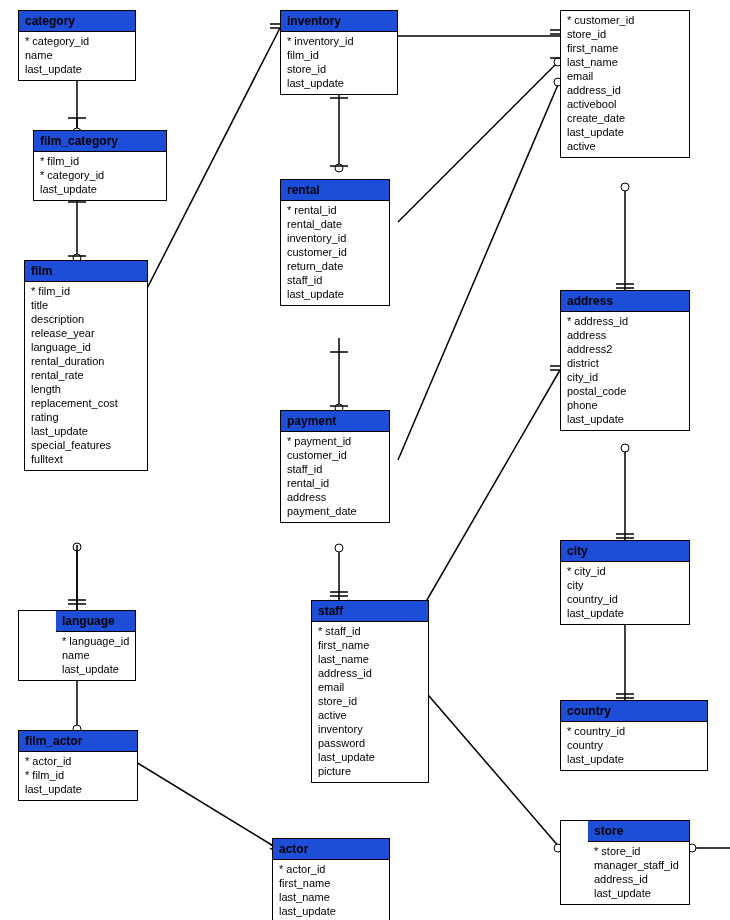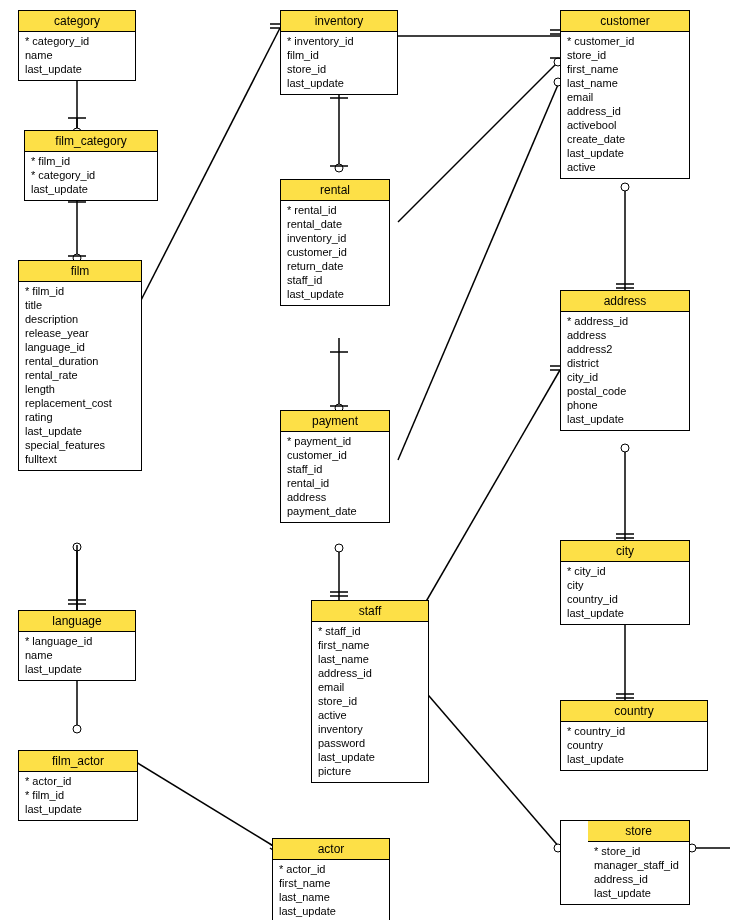--- a/index.html
+++ b/index.html
@@ -17,24 +17,24 @@
       width: 730px;
       height: 920px;
     }
     .entity-box {
       position: absolute;
       border: 1.5px solid #000;
       background: #fff;
       min-width: 110px;
     }
     .entity-header {
-      background: #fde047;
+      background: #1d4ed8;
       border-bottom: 1.5px solid #000;
-      text-align: center;
-      font-weight: normal;
+      text-align: left;
+      font-weight: bold;
       padding: 3px 6px;
       font-size: 12px;
     }
     .entity-body {
       padding: 2px 6px 4px 6px;
     }
     .entity-field {
       padding: 1px 0;
       font-size: 11px;
       white-space: nowrap;
@@ -146,55 +146,55 @@
   </svg>
 
 <div class="entity-box" style="left: 18px; top: 10px; width: 118px;">
       <div class="entity-header">category</div>
       <div class="entity-body">
         <div class="entity-field">* category_id</div>
         <div class="entity-field">name</div>
         <div class="entity-field">last_update</div>
       </div>
     </div>
-    <div class="entity-box" style="left: 24px; top: 130px; width: 134px;">
+    <div class="entity-box" style="left: 33px; top: 130px; width: 134px;">
       <div class="entity-header">film_category</div>
       <div class="entity-body">
         <div class="entity-field">* film_id</div>
         <div class="entity-field">* category_id</div>
         <div class="entity-field">last_update</div>
       </div>
     </div>
-    <div class="entity-box" style="left: 18px; top: 260px; width: 124px;">
+    <div class="entity-box" style="left: 24px; top: 260px; width: 124px;">
       <div class="entity-header">film</div>
       <div class="entity-body">
         <div class="entity-field">* film_id</div>
         <div class="entity-field">title</div>
         <div class="entity-field">description</div>
         <div class="entity-field">release_year</div>
         <div class="entity-field">language_id</div>
         <div class="entity-field">rental_duration</div>
         <div class="entity-field">rental_rate</div>
         <div class="entity-field">length</div>
         <div class="entity-field">replacement_cost</div>
         <div class="entity-field">rating</div>
         <div class="entity-field">last_update</div>
         <div class="entity-field">special_features</div>
         <div class="entity-field">fulltext</div>
       </div>
     </div>
-    <div class="entity-box" style="left: 18px; top: 610px; width: 118px;">
+    <div class="entity-box" style="left: 18px; top: 610px; width: 118px; padding-left: 37px;">
       <div class="entity-header">language</div>
       <div class="entity-body">
         <div class="entity-field">* language_id</div>
         <div class="entity-field">name</div>
         <div class="entity-field">last_update</div>
       </div>
     </div>
-    <div class="entity-box" style="left: 18px; top: 750px; width: 120px;">
+    <div class="entity-box" style="left: 18px; top: 730px; width: 120px;">
       <div class="entity-header">film_actor</div>
       <div class="entity-body">
         <div class="entity-field">* actor_id</div>
         <div class="entity-field">* film_id</div>
         <div class="entity-field">last_update</div>
       </div>
     </div>
     <div class="entity-box" style="left: 280px; top: 10px; width: 118px;">
       <div class="entity-header">inventory</div>
       <div class="entity-body">
@@ -246,21 +246,20 @@
     <div class="entity-box" style="left: 272px; top: 820px; width: 118px; margin-top: 18px;">
       <div class="entity-header">actor</div>
       <div class="entity-body">
         <div class="entity-field">* actor_id</div>
         <div class="entity-field">first_name</div>
         <div class="entity-field">last_name</div>
         <div class="entity-field">last_update</div>
       </div>
     </div>
     <div class="entity-box" style="left: 560px; top: 10px; width: 130px;">
-      <div class="entity-header">customer</div>
       <div class="entity-body">
         <div class="entity-field">* customer_id</div>
         <div class="entity-field">store_id</div>
         <div class="entity-field">first_name</div>
         <div class="entity-field">last_name</div>
         <div class="entity-field">email</div>
         <div class="entity-field">address_id</div>
         <div class="entity-field">activebool</div>
         <div class="entity-field">create_date</div>
         <div class="entity-field">last_update</div>

